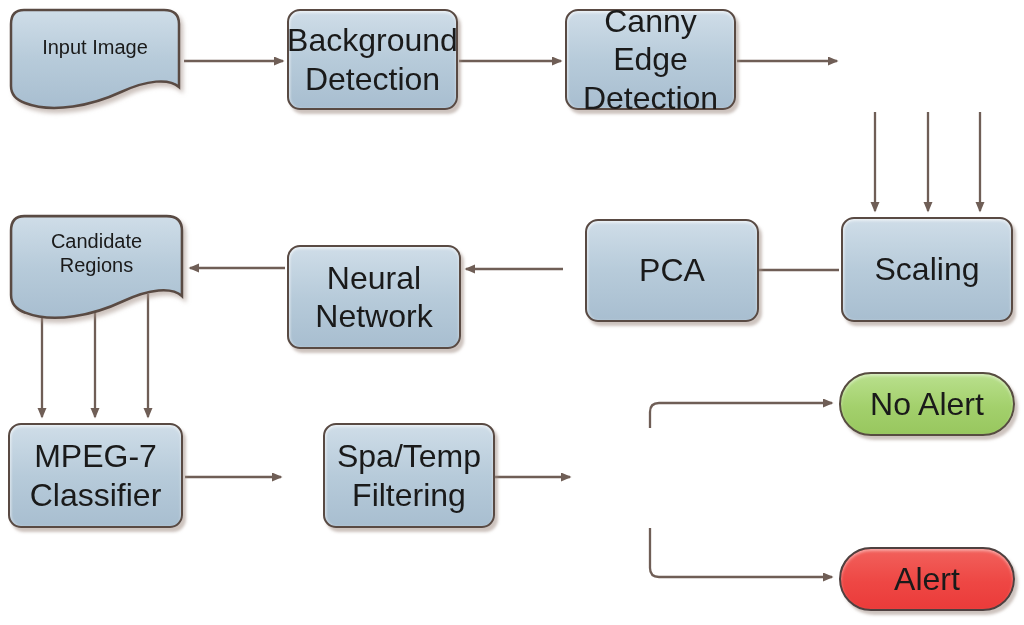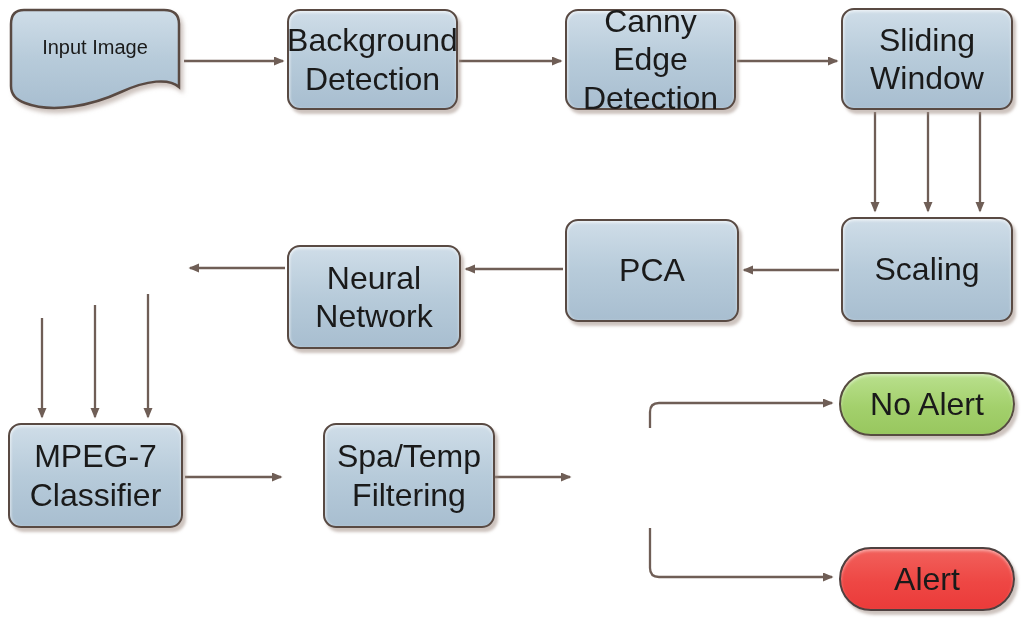--- a/index.html
+++ b/index.html
@@ -94,32 +94,35 @@
   <div class="node process" style="left:287px;top:9px;width:171px;height:101px;">
     <span>Background
 Detection</span>
   </div>
 
   <div class="node process" style="left:565px;top:9px;width:171px;height:101px;">
     <span>Canny Edge
 Detection</span>
   </div>
 
-  <div class="node process" style="left:841px;top:8px;width:172px;height:102px;">
-    <span>Sliding
-Window</span>
+
+  <div class="shape-node" style="left:8px;top:214px;width:177px;height:108px;">
+    <svg class="shape" viewBox="0 0 174 104" preserveAspectRatio="none">
+      <path d="M16,2 L156,2 Q171,2 171,16 L171,79 C161,70 139,72 113,84 C85,97 45,106 17,95 Q3,90 3,78 L3,16 Q3,2 16,2 Z" fill="url(#nodeGrad)" stroke="#594a43" stroke-width="2.5"></path>
+    </svg>
+    <div class="shape-label" style="inset:0 0 30px 0;">Candidate
+Regions</div>
   </div>
-
 
   <div class="node process" style="left:287px;top:217px;width:174px;height:104px;margin-top:28px;">
     <span>Neural
 Network</span>
   </div>
 
-  <div class="node process" style="left:565px;top:219px;width:174px;height:103px;">
+  <div class="node process" style="left:585px;top:219px;width:174px;height:103px;">
     <span>PCA</span>
   </div>
 
   <div class="node process" style="left:841px;top:217px;width:172px;height:105px;">
     <span>Scaling</span>
   </div>
 
   <div class="node process" style="left:8px;top:423px;width:175px;height:105px;">
     <span>MPEG-7
 Classifier</span>

